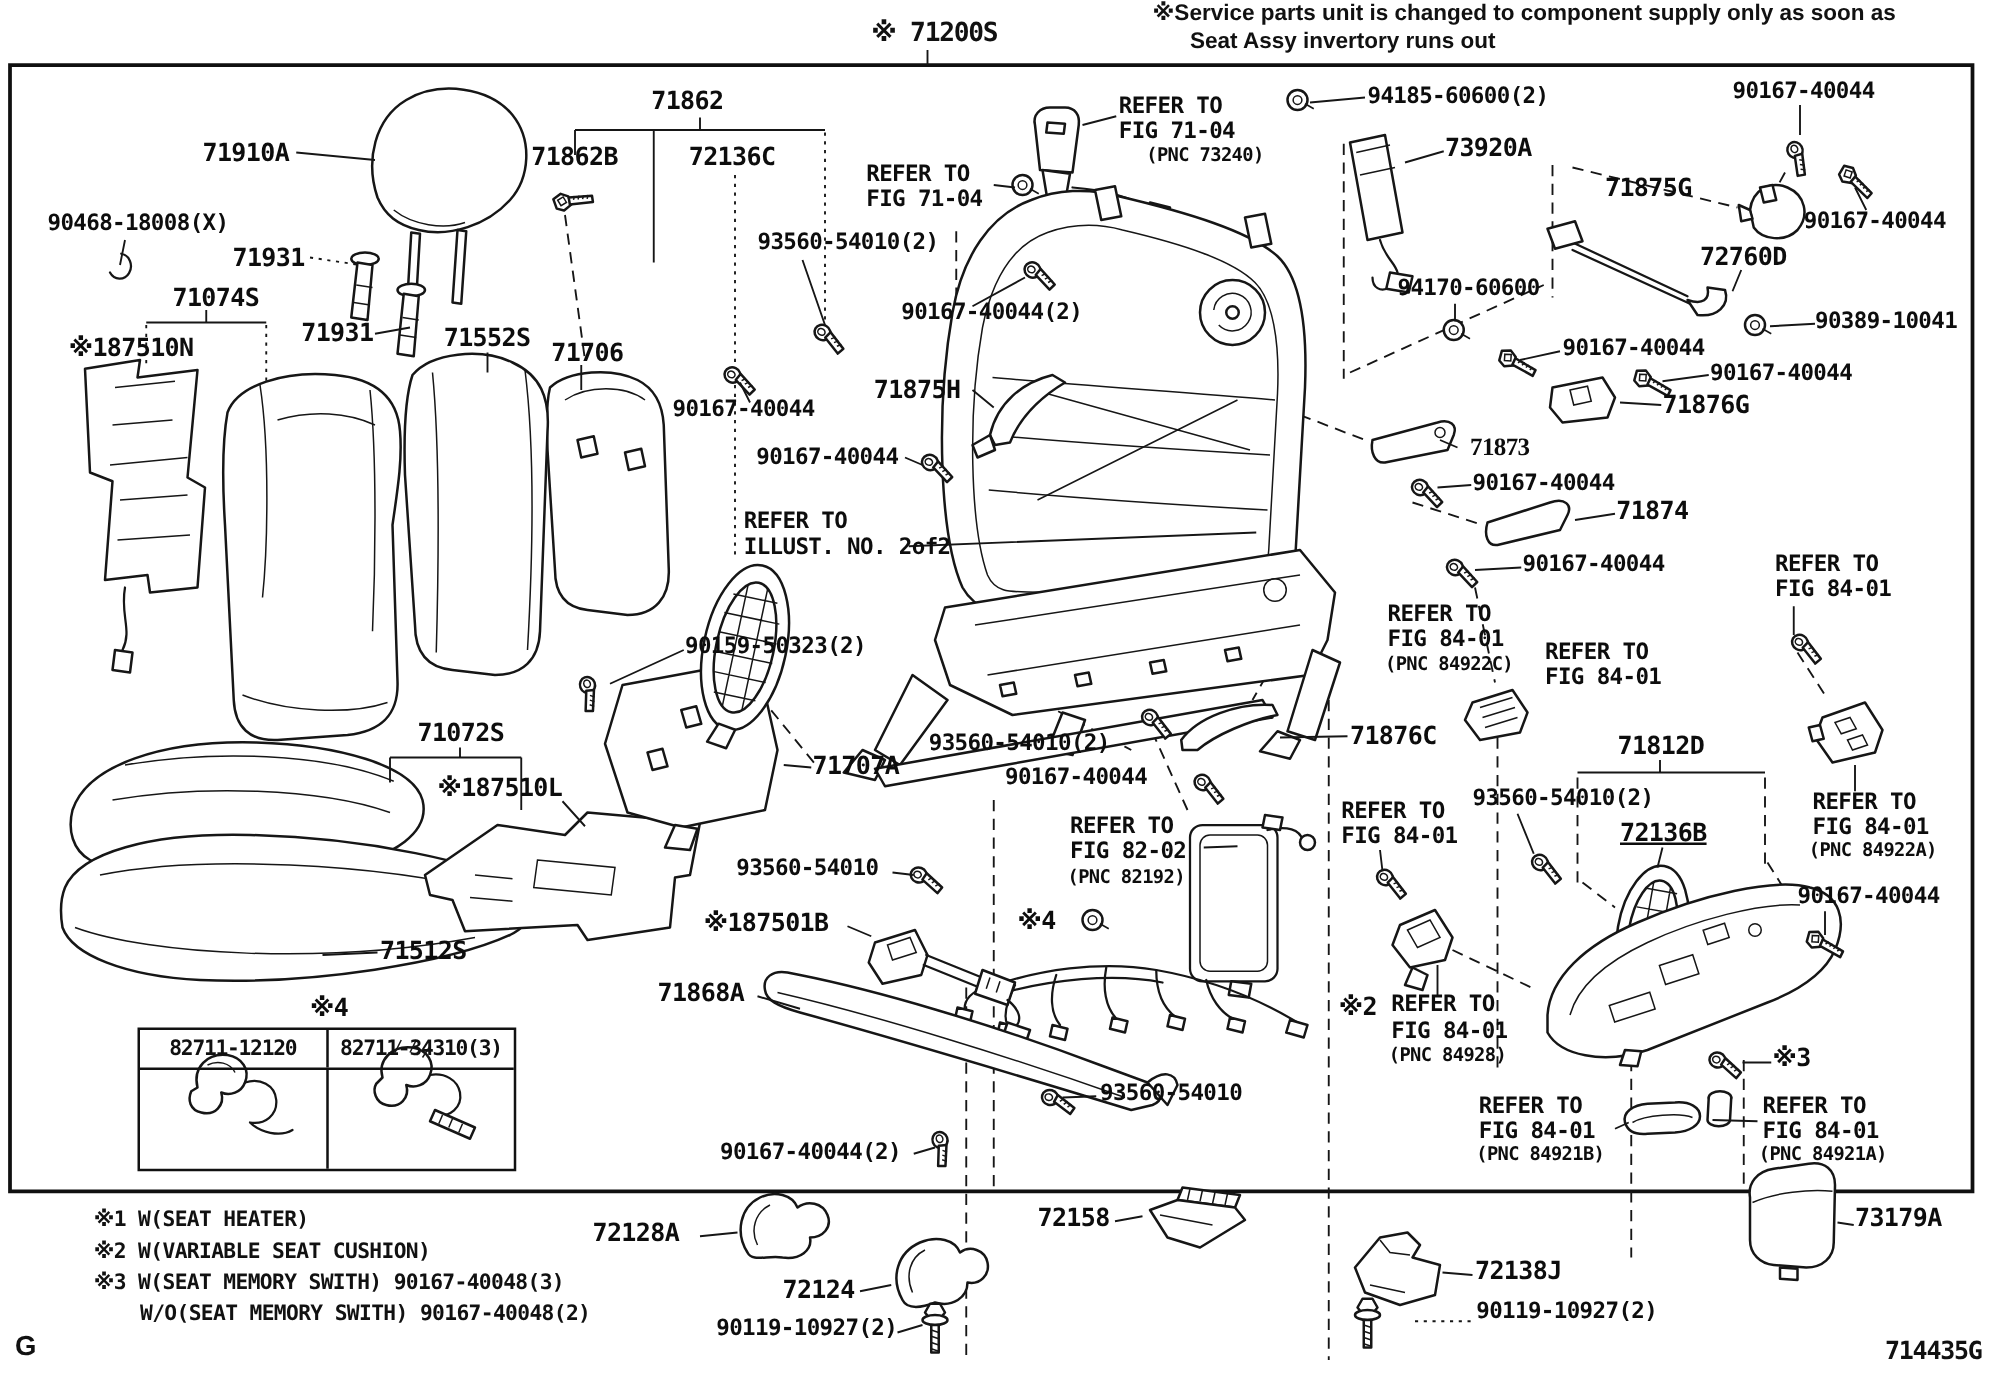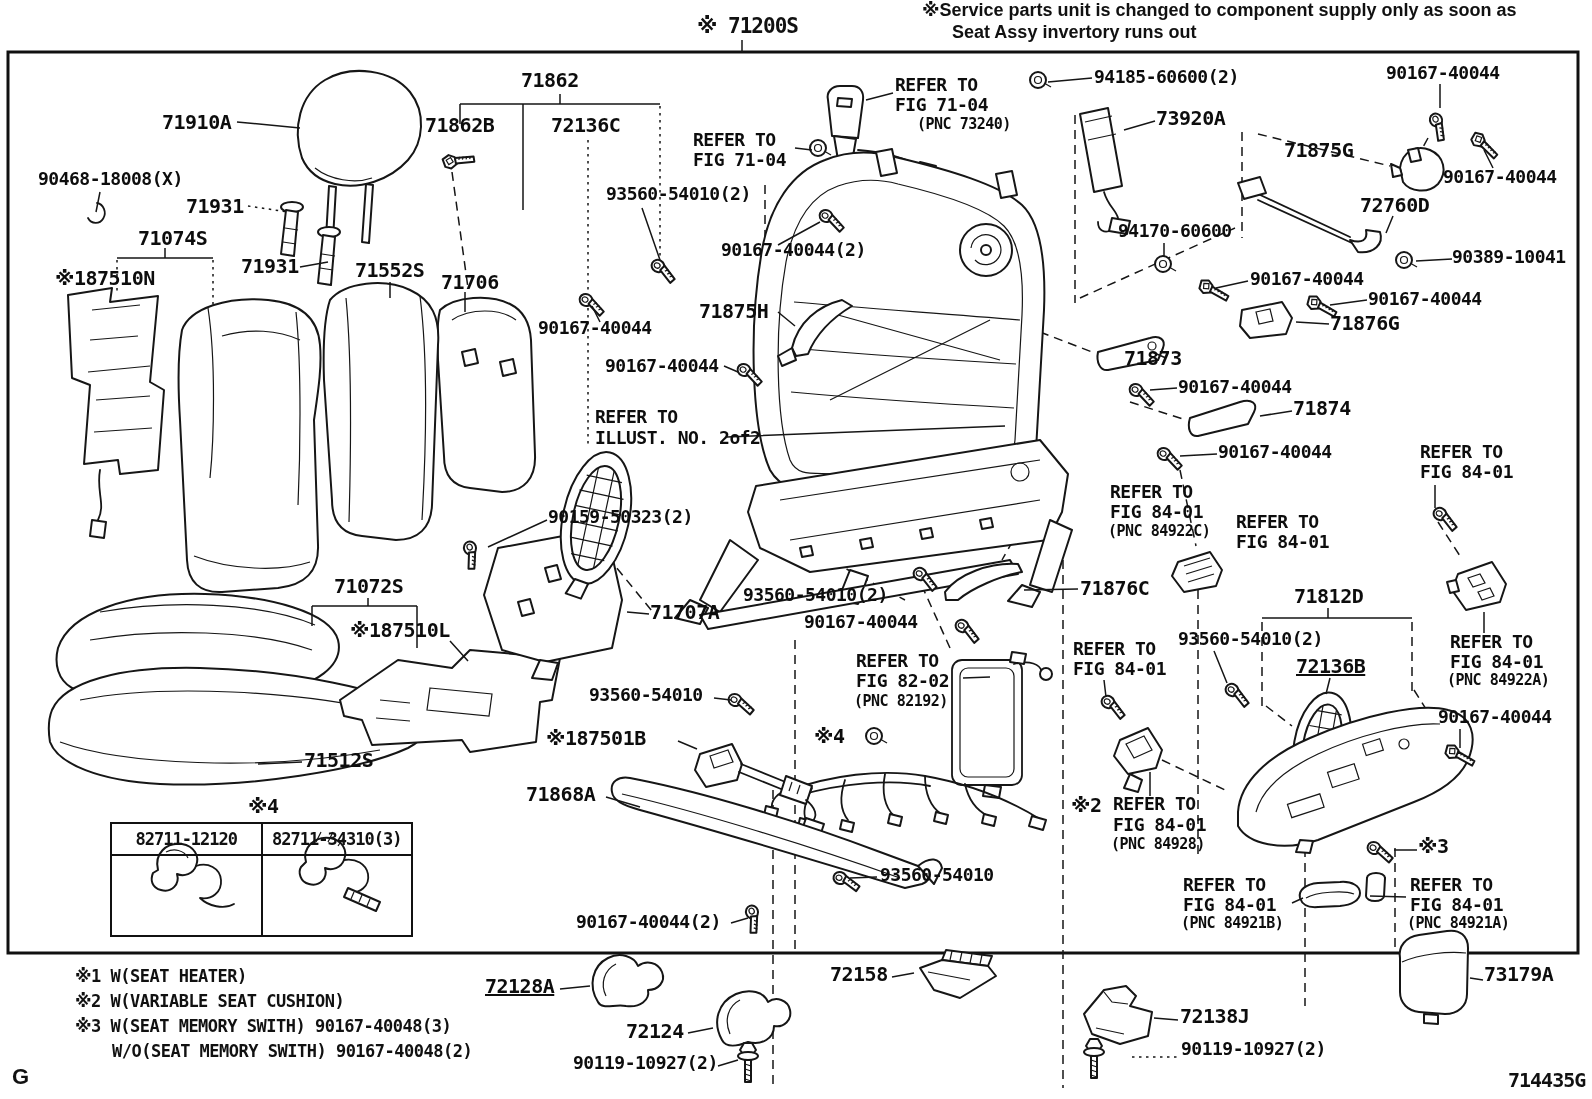--- a/index.html
+++ b/index.html
@@ -364,21 +364,21 @@
       <span class="lbl big" style="left: 1156px; top: 108px;">73920A</span>
       <span class="lbl" style="left: 1118px; top: 222px;">94170-60600</span>
       <span class="lbl" style="left: 1386px; top: 64px;">90167-40044</span>
       <span class="lbl big" style="left: 1284px; top: 140px;">71875G</span>
       <span class="lbl" style="left: 1443px; top: 168px;">90167-40044</span>
       <span class="lbl big" style="left: 1360px; top: 195px;">72760D</span>
       <span class="lbl" style="left: 1452px; top: 248px;">90389-10041</span>
       <span class="lbl" style="left: 1250px; top: 270px;">90167-40044</span>
       <span class="lbl" style="left: 1368px; top: 290px;">90167-40044</span>
       <span class="lbl big" style="left: 1330px; top: 313px;">71876G</span>
-      <span class="lbl big" style="left: 1124px; top: 348px;">71873</span>
+      <span class="lbl big" style="left: 1176px; top: 348px; font-family: Liberation Serif, serif;">71873</span>
       <span class="lbl" style="left: 1178px; top: 378px;">90167-40044</span>
       <span class="lbl big" style="left: 1293px; top: 398px;">71874</span>
       <span class="lbl" style="left: 1218px; top: 443px;">90167-40044</span>
       <span class="lbl" style="left: 1420px; top: 443px;">REFER TO</span>
       <span class="lbl" style="left: 1420px; top: 463px;">FIG 84-01</span>
       <span class="lbl" style="left: 1110px; top: 483px;">REFER TO</span>
       <span class="lbl" style="left: 1110px; top: 503px;">FIG 84-01</span>
       <span class="lbl sm" style="left: 1108px; top: 524px;">(PNC 84922C)</span>
       <span class="lbl" style="left: 1236px; top: 513px;">REFER TO</span>
       <span class="lbl" style="left: 1236px; top: 533px;">FIG 84-01</span>
@@ -399,37 +399,37 @@
       <span class="lbl" style="left: 1073px; top: 640px;">REFER TO</span>
       <span class="lbl" style="left: 1073px; top: 660px;">FIG 84-01</span>
       <span class="lbl" style="left: 1178px; top: 630px;">93560-54010(2)</span>
       <span class="lbl big" style="left: 1294px; top: 586px;">71812D</span>
       <span class="lbl big" style="left: 1296px; top: 656px; text-decoration: underline;">72136B</span>
       <span class="lbl" style="left: 1450px; top: 633px;">REFER TO</span>
       <span class="lbl" style="left: 1450px; top: 653px;">FIG 84-01</span>
       <span class="lbl sm" style="left: 1447px; top: 673px;">(PNC 84922A)</span>
       <span class="lbl" style="left: 1438px; top: 708px;">90167-40044</span>
       <span class="lbl big" style="left: 814px; top: 726px;">※4</span>
-      <span class="lbl big" style="left: 546px; top: 728px;">※187501B</span>
+      <span class="lbl big" style="left: 563px; top: 728px;">※187501B</span>
       <span class="lbl" style="left: 589px; top: 686px;">93560-54010</span>
       <span class="lbl big" style="left: 526px; top: 784px;">71868A</span>
       <span class="lbl" style="left: 576px; top: 913px;">90167-40044(2)</span>
       <span class="lbl" style="left: 880px; top: 866px;">93560-54010</span>
       <span class="lbl big" style="left: 1071px; top: 795px;">※2</span>
       <span class="lbl" style="left: 1113px; top: 795px;">REFER TO</span>
       <span class="lbl" style="left: 1113px; top: 816px;">FIG 84-01</span>
       <span class="lbl sm" style="left: 1111px; top: 837px;">(PNC 84928)</span>
       <span class="lbl big" style="left: 1418px; top: 836px;">※3</span>
       <span class="lbl" style="left: 1183px; top: 876px;">REFER TO</span>
       <span class="lbl" style="left: 1183px; top: 896px;">FIG 84-01</span>
       <span class="lbl sm" style="left: 1181px; top: 916px;">(PNC 84921B)</span>
       <span class="lbl" style="left: 1410px; top: 876px;">REFER TO</span>
       <span class="lbl" style="left: 1410px; top: 896px;">FIG 84-01</span>
       <span class="lbl sm" style="left: 1407px; top: 916px;">(PNC 84921A)</span>
-      <span class="lbl big" style="left: 485px; top: 976px; text-decoration: underline;">72128A</span>
+      <span class="lbl big" style="left: 474px; top: 976px;">72128A</span>
       <span class="lbl big" style="left: 626px; top: 1021px;">72124</span>
       <span class="lbl" style="left: 573px; top: 1054px;">90119-10927(2)</span>
       <span class="lbl big" style="left: 830px; top: 964px;">72158</span>
       <span class="lbl big" style="left: 1180px; top: 1006px;">72138J</span>
       <span class="lbl" style="left: 1181px; top: 1040px;">90119-10927(2)</span>
       <span class="lbl big" style="left: 1484px; top: 964px;">73179A</span>
     </div>
 
   <div class="reftable">
     <div class="hdr">

